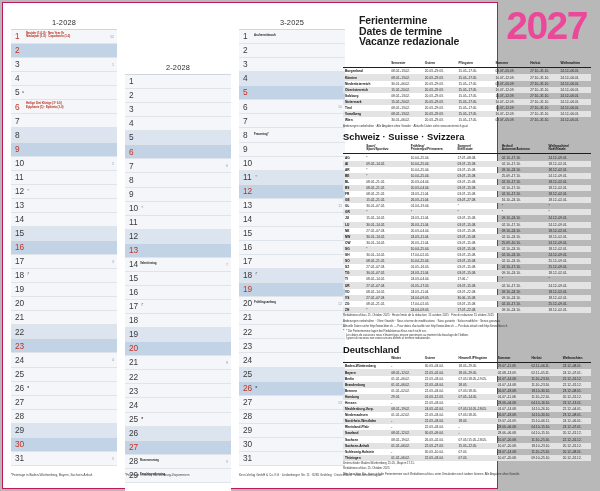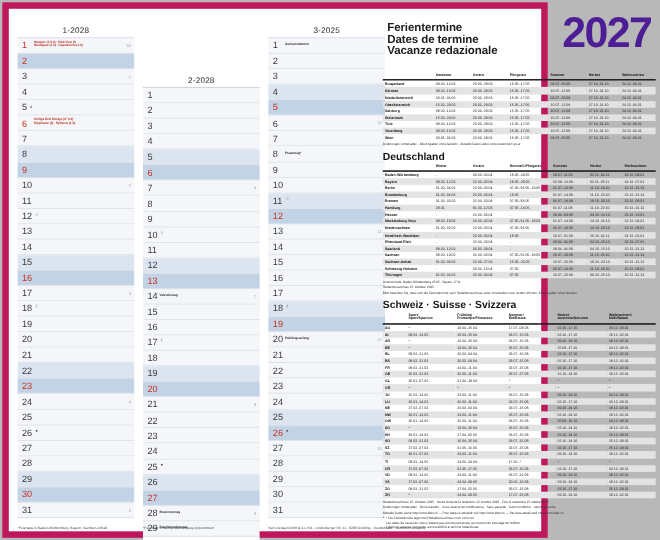--- a/index.html
+++ b/index.html
@@ -1,17 +1,17 @@
 <!DOCTYPE html>
 <html><head>
 <meta charset="utf-8">
 <style>
   html,body{margin:0;padding:0;background:#b8b8b8;}
   body{width:600px;height:491px;overflow:hidden;font-family:"Liberation Sans",sans-serif;}
-  #page{position:relative;width:496px;height:487px;margin:2px;background:#ffffff;border:6px solid #be185d;box-sizing:border-box;}
+  #page{position:relative;width:496px;height:487px;margin:2px;background:#ffffff;border:1px solid #be185d;box-sizing:border-box;}
 
   
   #calendar{position:absolute;left:0;top:0;width:340px;height:487px;}
   .monthcol{position:absolute;top:14px;width:106px;}
   .monthcol.c1{left:8px;}
   .monthcol.c2{left:122px;margin-top:45px;}
   .monthcol.c3{left:236px;}
   .month-title{font-size:7.4px;font-weight:400;text-align:center;color:#2a2a2a;letter-spacing:.2px;height:12px;line-height:12px;}
 
   .daygrid{border-top:1px solid #cfd6de;}
@@ -29,22 +29,22 @@
   .day.hol .ev{color:#b9301f;}
   .day.hol .ev2{color:#b9301f;}
   .colnote{position:absolute;font-size:3.1px;color:#444;top:470px;}
   .colnote.n1{left:8px;}
   .colnote.n2{left:122px;}
   .colnote.n3{left:236px;width:360px;}
 
   
   #right{position:absolute;left:340px;top:0;width:256px;height:487px;padding:0 8px 0 0;box-sizing:border-box;}
   .hdrwrap{position:relative;height:50px;padding-top:8px;}
-  .hdr-tl{position:absolute;left:4px;top:12px;font-size:10.5px;font-weight:700;color:#1d1d1d;line-height:10.6px;letter-spacing:-.1px;}
-  .hdr-year{position:absolute;right:4px;top:2px;font-size:39px;font-weight:700;color:#4c1d95;letter-spacing:-1.5px;line-height:42px;margin-left:16px;}
+  .hdr-tl{position:absolute;left:16px;top:12px;font-size:10.5px;font-weight:700;color:#1d1d1d;line-height:10.6px;letter-spacing:-.1px;}
+  .hdr-year{position:absolute;right:4px;top:2px;font-size:39px;font-weight:700;color:#ec4899;letter-spacing:-1.5px;line-height:42px;margin-left:16px;}
 
   .sect-title{font-size:9.4px;font-weight:700;color:#141414;margin:3px 0 1px 0;}
 
   table.ft{width:100%;border-collapse:collapse;table-layout:fixed;}
   table.ft th{font-size:3.2px;font-weight:700;color:#111;text-align:left;padding:1.2px 1px 1.4px 2px;vertical-align:bottom;line-height:3.8px;border-bottom:1px solid #1f1f1f;}
   table.ft td{font-size:3.2px;color:#222;padding:1.05px 1px 1.05px 2px;line-height:4px;white-space:nowrap;}
   table.ft td.rn{font-weight:700;color:#0f0f0f;}
   table.ft tr.alt td{background:#e3e3e3;}
   .note{font-size:2.85px;color:#333;line-height:3.6px;margin-top:1.5px;}
   .note-sup{font-size:2.85px;color:#333;line-height:3.6px;margin-top:2px;padding-left:3px;position:relative;}
@@ -491,20 +491,250 @@
               <td>30.01.-06.02.</td>
               <td>20.03.-29.03.</td>
               <td>15.05.-17.05.</td>
               <td>03.07.-05.09.</td>
               <td>27.10.-31.10.</td>
               <td>24.12.-06.01.</td>
             </tr>
           </tbody>
       </table>
       <div class="note">Änderungen vorbehalten · Alle Angaben ohne Gewähr · Aktuelle Daten siehe www.oesterreich.gv.at</div>
+    </div>
+
+    <div>
+      <div class="sect-title">Schweiz · Suisse · Svizzera</div>
+      <table class="ft">
+        <thead>
+            <tr id="ch-head">
+              <th style="width: 8%;"></th>
+              <th style="width: 18%;">Sport/<br>Sport/Sportivo</th>
+              <th style="width: 19%;">Frühling/<br>Printemps/Primavera</th>
+              <th style="width: 18%;">Sommer/<br>Eté/Estate</th>
+              <th style="width: 19%;">Herbst/<br>Automne/Autunno</th>
+              <th style="width: 18%;">Weihnachten/<br>Noël/Natale</th>
+            </tr>
+          </thead>
+        <tbody id="ch-body">
+            <tr>
+              <td class="rn">AG</td>
+              <td>*</td>
+              <td>10.04.-25.04.</td>
+              <td>17.07.-08.08.</td>
+              <td>02.10.-17.10.</td>
+              <td>24.12.-09.01.</td>
+            </tr>
+            <tr class="alt">
+              <td class="rn">AI</td>
+              <td>09.02.-14.02.</td>
+              <td>10.04.-25.04.</td>
+              <td>03.07.-15.08.</td>
+              <td>02.10.-17.10.</td>
+              <td>18.12.-02.01.</td>
+            </tr>
+            <tr>
+              <td class="rn">AR</td>
+              <td>*</td>
+              <td>10.04.-25.04.</td>
+              <td>03.07.-15.08.</td>
+              <td>09.10.-24.10.</td>
+              <td>18.12.-02.01.</td>
+            </tr>
+            <tr class="alt">
+              <td class="rn">BE</td>
+              <td>*</td>
+              <td>10.04.-25.04.</td>
+              <td>03.07.-15.08.</td>
+              <td>25.09.-17.10.</td>
+              <td>24.12.-09.01.</td>
+            </tr>
+            <tr>
+              <td class="rn">BL</td>
+              <td>08.02.-21.02.</td>
+              <td>20.03.-04.04.</td>
+              <td>03.07.-15.08.</td>
+              <td>02.10.-17.10.</td>
+              <td>18.12.-02.01.</td>
+            </tr>
+            <tr class="alt">
+              <td class="rn">BS</td>
+              <td>08.02.-21.02.</td>
+              <td>20.03.-04.04.</td>
+              <td>03.07.-15.08.</td>
+              <td>02.10.-17.10.</td>
+              <td>18.12.-02.01.</td>
+            </tr>
+            <tr>
+              <td class="rn">FR</td>
+              <td>08.02.-21.02.</td>
+              <td>24.03.-11.04.</td>
+              <td>03.07.-15.08.</td>
+              <td>02.10.-17.10.</td>
+              <td>18.12.-02.01.</td>
+            </tr>
+            <tr class="alt">
+              <td class="rn">GE</td>
+              <td>15.02.-21.02.</td>
+              <td>26.03.-11.04.</td>
+              <td>03.07.-27.08.</td>
+              <td>16.10.-24.10.</td>
+              <td>18.12.-02.01.</td>
+            </tr>
+            <tr>
+              <td class="rn">GL</td>
+              <td>30.01.-07.02.</td>
+              <td>01.04.-19.04.</td>
+              <td>*</td>
+              <td>*</td>
+              <td>*</td>
+            </tr>
+            <tr class="alt">
+              <td class="rn">GR</td>
+              <td>*</td>
+              <td>*</td>
+              <td>*</td>
+              <td>*</td>
+              <td>*</td>
+            </tr>
+            <tr>
+              <td class="rn">JU</td>
+              <td>15.02.-14.02.</td>
+              <td>24.03.-11.04.</td>
+              <td>03.07.-15.08.</td>
+              <td>09.10.-24.10.</td>
+              <td>24.12.-09.01.</td>
+            </tr>
+            <tr class="alt">
+              <td class="rn">LU</td>
+              <td>30.01.-14.02.</td>
+              <td>26.03.-11.04.</td>
+              <td>03.07.-15.08.</td>
+              <td>02.10.-17.10.</td>
+              <td>24.12.-09.01.</td>
+            </tr>
+            <tr>
+              <td class="rn">NE</td>
+              <td>27.02.-07.03.</td>
+              <td>20.03.-04.04.</td>
+              <td>03.07.-15.08.</td>
+              <td>09.10.-24.10.</td>
+              <td>18.12.-02.01.</td>
+            </tr>
+            <tr class="alt">
+              <td class="rn">NW</td>
+              <td>30.01.-14.02.</td>
+              <td>24.03.-11.04.</td>
+              <td>03.07.-15.08.</td>
+              <td>02.10.-24.10.</td>
+              <td>18.12.-02.01.</td>
+            </tr>
+            <tr>
+              <td class="rn">OW</td>
+              <td>30.01.-14.02.</td>
+              <td>26.03.-11.04.</td>
+              <td>03.07.-15.08.</td>
+              <td>25.09.-10.10.</td>
+              <td>24.12.-09.01.</td>
+            </tr>
+            <tr class="alt">
+              <td class="rn">SG</td>
+              <td>*</td>
+              <td>10.04.-25.04.</td>
+              <td>03.07.-15.08.</td>
+              <td>02.10.-24.10.</td>
+              <td>18.12.-02.01.</td>
+            </tr>
+            <tr>
+              <td class="rn">SH</td>
+              <td>30.01.-14.02.</td>
+              <td>17.04.-02.05.</td>
+              <td>03.07.-15.08.</td>
+              <td>02.10.-24.10.</td>
+              <td>24.12.-09.01.</td>
+            </tr>
+            <tr class="alt">
+              <td class="rn">SO</td>
+              <td>08.02.-21.02.</td>
+              <td>10.04.-25.04.</td>
+              <td>03.07.-15.08.</td>
+              <td>02.10.-24.10.</td>
+              <td>25.12.-09.01.</td>
+            </tr>
+            <tr>
+              <td class="rn">SZ</td>
+              <td>27.02.-07.03.</td>
+              <td>01.05.-16.05.</td>
+              <td>03.07.-15.08.</td>
+              <td>02.10.-17.10.</td>
+              <td>25.12.-09.01.</td>
+            </tr>
+            <tr class="alt">
+              <td class="rn">TG</td>
+              <td>30.01.-07.02.</td>
+              <td>24.03.-11.04.</td>
+              <td>03.07.-15.08.</td>
+              <td>09.10.-24.10.</td>
+              <td>18.12.-02.01.</td>
+            </tr>
+            <tr>
+              <td class="rn">TI</td>
+              <td>08.02.-14.02.</td>
+              <td>24.03.-04.04.</td>
+              <td>17.06.-*</td>
+              <td>*</td>
+              <td>*</td>
+            </tr>
+            <tr class="alt">
+              <td class="rn">UR</td>
+              <td>27.02.-07.03.</td>
+              <td>01.05.-17.05.</td>
+              <td>03.07.-15.08.</td>
+              <td>02.10.-17.10.</td>
+              <td>24.12.-09.01.</td>
+            </tr>
+            <tr>
+              <td class="rn">VD</td>
+              <td>08.02.-14.02.</td>
+              <td>24.03.-11.04.</td>
+              <td>03.07.-22.08.</td>
+              <td>09.10.-24.10.</td>
+              <td>18.12.-02.01.</td>
+            </tr>
+            <tr class="alt">
+              <td class="rn">VS</td>
+              <td>27.02.-07.03.</td>
+              <td>24.04.-09.05.</td>
+              <td>30.06.-15.08.</td>
+              <td>09.10.-24.10.</td>
+              <td>18.12.-02.01.</td>
+            </tr>
+            <tr>
+              <td class="rn">ZG</td>
+              <td>08.02.-21.02.</td>
+              <td>17.04.-02.05.</td>
+              <td>03.07.-15.08.</td>
+              <td>02.10.-17.10.</td>
+              <td>25.12.-09.01.</td>
+            </tr>
+            <tr class="alt">
+              <td class="rn">ZH</td>
+              <td>*</td>
+              <td>24.04.-09.05.</td>
+              <td>17.07.-22.08.</td>
+              <td>09.10.-24.10.</td>
+              <td>18.12.-02.01.</td>
+            </tr>
+          </tbody>
+      </table>
+      <div class="note">Redaktionsschluss 15. Oktober 2025 · Heure limite de la rédaction: 15 octobre 2025 · Fine di redazione 15 ottobre 2025</div>
+      <div class="note">Änderungen vorbehalten · Ohne Gewähr · Sous réserve de modifications · Sans garantie · Salvo modifiche · Senza garanzia</div>
+      <div class="note">Aktuelle Daten siehe http://www.kber.ch — Pour dates d'actualité voir http://www.kber.ch — Per data attuali vedi http://www.kber.ch</div>
+      <div class="note-sup"><span class="st">*</span><span id="ch-star">* Die Ferientermine lagen bei Redaktionsschluss noch nicht vor.<br>Les dates de vacances nous n'étaient pas encore parvenues au moment du bouclage de l'édition.<br>I giorni di vacanza non erano ancora definiti al termine redazionale.</span></div>
     </div>
 
     <div>
       <div class="sect-title">Deutschland</div>
       <table class="ft">
         <thead>
             <tr id="de-head">
               <th style="width: 19%;"></th>
               <th style="width: 13.5%;">Winter</th>
               <th style="width: 13.5%;">Ostern</th>
@@ -660,244 +890,14 @@
               <td>20.12.-31.12.</td>
             </tr>
           </tbody>
       </table>
       <div class="note">Unterschiede: Baden-Württemberg 25.05., Bayern 17.11.</div>
       <div class="note">Redaktionsschluss 15. Oktober 2025</div>
       <div class="note">Bitte beachten Sie, dass sich die Ferientermine nach Redaktionsschluss unter Umständen noch ändern können. Alle Angaben ohne Gewähr.</div>
 
     </div>
 
-    <div>
-      <div class="sect-title">Schweiz · Suisse · Svizzera</div>
-      <table class="ft">
-        <thead>
-            <tr id="ch-head">
-              <th style="width: 8%;"></th>
-              <th style="width: 18%;">Sport/<br>Sport/Sportivo</th>
-              <th style="width: 19%;">Frühling/<br>Printemps/Primavera</th>
-              <th style="width: 18%;">Sommer/<br>Eté/Estate</th>
-              <th style="width: 19%;">Herbst/<br>Automne/Autunno</th>
-              <th style="width: 18%;">Weihnachten/<br>Noël/Natale</th>
-            </tr>
-          </thead>
-        <tbody id="ch-body">
-            <tr>
-              <td class="rn">AG</td>
-              <td>*</td>
-              <td>10.04.-25.04.</td>
-              <td>17.07.-08.08.</td>
-              <td>02.10.-17.10.</td>
-              <td>24.12.-09.01.</td>
-            </tr>
-            <tr class="alt">
-              <td class="rn">AI</td>
-              <td>09.02.-14.02.</td>
-              <td>10.04.-25.04.</td>
-              <td>03.07.-15.08.</td>
-              <td>02.10.-17.10.</td>
-              <td>18.12.-02.01.</td>
-            </tr>
-            <tr>
-              <td class="rn">AR</td>
-              <td>*</td>
-              <td>10.04.-25.04.</td>
-              <td>03.07.-15.08.</td>
-              <td>09.10.-24.10.</td>
-              <td>18.12.-02.01.</td>
-            </tr>
-            <tr class="alt">
-              <td class="rn">BE</td>
-              <td>*</td>
-              <td>10.04.-25.04.</td>
-              <td>03.07.-15.08.</td>
-              <td>25.09.-17.10.</td>
-              <td>24.12.-09.01.</td>
-            </tr>
-            <tr>
-              <td class="rn">BL</td>
-              <td>08.02.-21.02.</td>
-              <td>20.03.-04.04.</td>
-              <td>03.07.-15.08.</td>
-              <td>02.10.-17.10.</td>
-              <td>18.12.-02.01.</td>
-            </tr>
-            <tr class="alt">
-              <td class="rn">BS</td>
-              <td>08.02.-21.02.</td>
-              <td>20.03.-04.04.</td>
-              <td>03.07.-15.08.</td>
-              <td>02.10.-17.10.</td>
-              <td>18.12.-02.01.</td>
-            </tr>
-            <tr>
-              <td class="rn">FR</td>
-              <td>08.02.-21.02.</td>
-              <td>24.03.-11.04.</td>
-              <td>03.07.-15.08.</td>
-              <td>02.10.-17.10.</td>
-              <td>18.12.-02.01.</td>
-            </tr>
-            <tr class="alt">
-              <td class="rn">GE</td>
-              <td>15.02.-21.02.</td>
-              <td>26.03.-11.04.</td>
-              <td>03.07.-27.08.</td>
-              <td>16.10.-24.10.</td>
-              <td>18.12.-02.01.</td>
-            </tr>
-            <tr>
-              <td class="rn">GL</td>
-              <td>30.01.-07.02.</td>
-              <td>01.04.-19.04.</td>
-              <td>*</td>
-              <td>*</td>
-              <td>*</td>
-            </tr>
-            <tr class="alt">
-              <td class="rn">GR</td>
-              <td>*</td>
-              <td>*</td>
-              <td>*</td>
-              <td>*</td>
-              <td>*</td>
-            </tr>
-            <tr>
-              <td class="rn">JU</td>
-              <td>15.02.-14.02.</td>
-              <td>24.03.-11.04.</td>
-              <td>03.07.-15.08.</td>
-              <td>09.10.-24.10.</td>
-              <td>24.12.-09.01.</td>
-            </tr>
-            <tr class="alt">
-              <td class="rn">LU</td>
-              <td>30.01.-14.02.</td>
-              <td>26.03.-11.04.</td>
-              <td>03.07.-15.08.</td>
-              <td>02.10.-17.10.</td>
-              <td>24.12.-09.01.</td>
-            </tr>
-            <tr>
-              <td class="rn">NE</td>
-              <td>27.02.-07.03.</td>
-              <td>20.03.-04.04.</td>
-              <td>03.07.-15.08.</td>
-              <td>09.10.-24.10.</td>
-              <td>18.12.-02.01.</td>
-            </tr>
-            <tr class="alt">
-              <td class="rn">NW</td>
-              <td>30.01.-14.02.</td>
-              <td>24.03.-11.04.</td>
-              <td>03.07.-15.08.</td>
-              <td>02.10.-24.10.</td>
-              <td>18.12.-02.01.</td>
-            </tr>
-            <tr>
-              <td class="rn">OW</td>
-              <td>30.01.-14.02.</td>
-              <td>26.03.-11.04.</td>
-              <td>03.07.-15.08.</td>
-              <td>25.09.-10.10.</td>
-              <td>24.12.-09.01.</td>
-            </tr>
-            <tr class="alt">
-              <td class="rn">SG</td>
-              <td>*</td>
-              <td>10.04.-25.04.</td>
-              <td>03.07.-15.08.</td>
-              <td>02.10.-24.10.</td>
-              <td>18.12.-02.01.</td>
-            </tr>
-            <tr>
-              <td class="rn">SH</td>
-              <td>30.01.-14.02.</td>
-              <td>17.04.-02.05.</td>
-              <td>03.07.-15.08.</td>
-              <td>02.10.-24.10.</td>
-              <td>24.12.-09.01.</td>
-            </tr>
-            <tr class="alt">
-              <td class="rn">SO</td>
-              <td>08.02.-21.02.</td>
-              <td>10.04.-25.04.</td>
-              <td>03.07.-15.08.</td>
-              <td>02.10.-24.10.</td>
-              <td>25.12.-09.01.</td>
-            </tr>
-            <tr>
-              <td class="rn">SZ</td>
-              <td>27.02.-07.03.</td>
-              <td>01.05.-16.05.</td>
-              <td>03.07.-15.08.</td>
-              <td>02.10.-17.10.</td>
-              <td>25.12.-09.01.</td>
-            </tr>
-            <tr class="alt">
-              <td class="rn">TG</td>
-              <td>30.01.-07.02.</td>
-              <td>24.03.-11.04.</td>
-              <td>03.07.-15.08.</td>
-              <td>09.10.-24.10.</td>
-              <td>18.12.-02.01.</td>
-            </tr>
-            <tr>
-              <td class="rn">TI</td>
-              <td>08.02.-14.02.</td>
-              <td>24.03.-04.04.</td>
-              <td>17.06.-*</td>
-              <td>*</td>
-              <td>*</td>
-            </tr>
-            <tr class="alt">
-              <td class="rn">UR</td>
-              <td>27.02.-07.03.</td>
-              <td>01.05.-17.05.</td>
-              <td>03.07.-15.08.</td>
-              <td>02.10.-17.10.</td>
-              <td>24.12.-09.01.</td>
-            </tr>
-            <tr>
-              <td class="rn">VD</td>
-              <td>08.02.-14.02.</td>
-              <td>24.03.-11.04.</td>
-              <td>03.07.-22.08.</td>
-              <td>09.10.-24.10.</td>
-              <td>18.12.-02.01.</td>
-            </tr>
-            <tr class="alt">
-              <td class="rn">VS</td>
-              <td>27.02.-07.03.</td>
-              <td>24.04.-09.05.</td>
-              <td>30.06.-15.08.</td>
-              <td>09.10.-24.10.</td>
-              <td>18.12.-02.01.</td>
-            </tr>
-            <tr>
-              <td class="rn">ZG</td>
-              <td>08.02.-21.02.</td>
-              <td>17.04.-02.05.</td>
-              <td>03.07.-15.08.</td>
-              <td>02.10.-17.10.</td>
-              <td>25.12.-09.01.</td>
-            </tr>
-            <tr class="alt">
-              <td class="rn">ZH</td>
-              <td>*</td>
-              <td>24.04.-09.05.</td>
-              <td>17.07.-22.08.</td>
-              <td>09.10.-24.10.</td>
-              <td>18.12.-02.01.</td>
-            </tr>
-          </tbody>
-      </table>
-      <div class="note">Redaktionsschluss 15. Oktober 2025 · Heure limite de la rédaction: 15 octobre 2025 · Fine di redazione 15 ottobre 2025</div>
-      <div class="note">Änderungen vorbehalten · Ohne Gewähr · Sous réserve de modifications · Sans garantie · Salvo modifiche · Senza garanzia</div>
-      <div class="note">Aktuelle Daten siehe http://www.kber.ch — Pour dates d'actualité voir http://www.kber.ch — Per data attuali vedi http://www.kber.ch</div>
-      <div class="note-sup"><span class="st">*</span><span id="ch-star">* Die Ferientermine lagen bei Redaktionsschluss noch nicht vor.<br>Les dates de vacances nous n'étaient pas encore parvenues au moment du bouclage de l'édition.<br>I giorni di vacanza non erano ancora definiti al termine redazionale.</span></div>
-    </div>
-
   </div>
 </div>
 
 </body></html>

